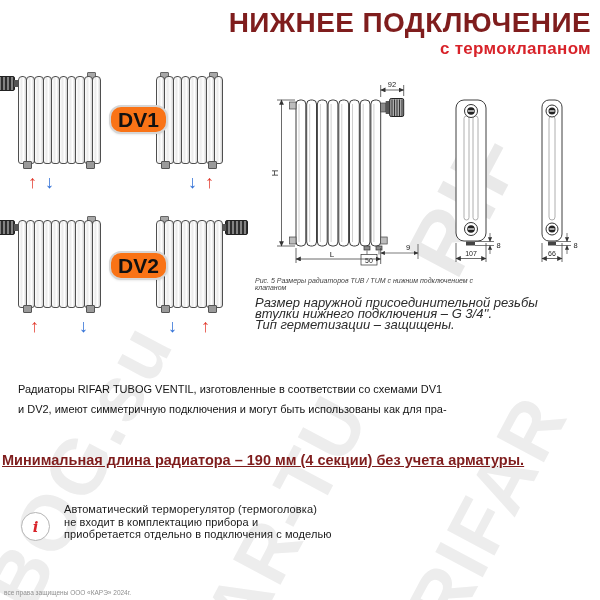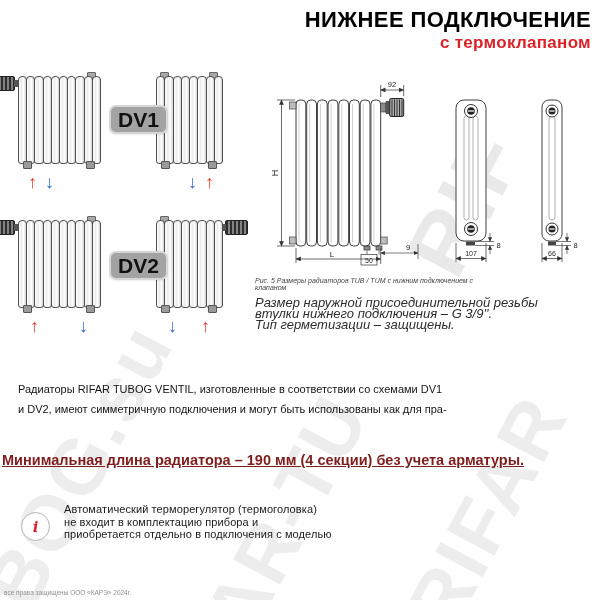--- a/index.html
+++ b/index.html
@@ -9,42 +9,42 @@
   .wm{position:absolute;font-weight:800;color:#ededed;white-space:nowrap;
       transform-origin:0 50%;z-index:0;letter-spacing:3px;line-height:1;}
   .wm1{left:-225px;top:470px;font-size:78px;transform:rotate(-62deg);}
   .wm2{left:-45px;top:660px;font-size:78px;transform:rotate(-62deg);}
   .wm3{left:165px;top:705px;font-size:78px;transform:rotate(-62deg);}
   .wm4{left:430px;top:225px;font-size:86px;transform:rotate(-62deg);color:#e9e9e9;}
   .wm5{left:330px;top:768px;font-size:78px;transform:rotate(-62deg);}
   .content{position:absolute;inset:0;z-index:1;}
   
   .hdr{position:absolute;left:0;right:9px;top:7px;text-align:right;}
-  .hdr .t1{font-size:22px;font-weight:800;letter-spacing:.4px;color:#000000;}
+  .hdr .t1{font-size:28px;font-weight:800;letter-spacing:.4px;color:#7f1d1d;}
   .hdr .t2{font-size:17px;font-weight:800;letter-spacing:.3px;color:#d8232a;margin-top:0;}
   
   .rad{position:absolute;height:88px;}
   .tubes{position:absolute;left:0;right:0;top:0;bottom:0;display:flex;}
   .tube{flex:1;margin-right:-1px;border:1px solid #4f4f4f;border-radius:4px 4px 3px 3px;
         background:linear-gradient(90deg,#fff 0%,#ececec 35%,#fff 65%,#d2d2d2 100%);min-width:0;}
   .foot{position:absolute;bottom:-5px;width:7px;height:6px;background:#9a9a9a;border:1px solid #555;border-radius:1px;}
   .foot-l{left:5px}.foot-r{right:5px}
   .plug{position:absolute;top:-4px;width:7px;height:5px;background:#a8a8a8;border:1px solid #666;border-radius:1px;}
   .plug-l{left:4px}.plug-r{right:4px}
   .knob{position:absolute;top:0;width:21px;height:13px;border:1px solid #222;border-radius:2px;
         background:repeating-linear-gradient(90deg,#2e2e2e 0 2px,#838383 2px 4px);}
   .knob-tl{left:-26px}.knob-tr{right:-26px}
   .knob-tl::after{content:"";position:absolute;right:-5px;top:3px;width:5px;height:7px;background:#555;}
   .knob-tr::after{content:"";position:absolute;left:-5px;top:3px;width:5px;height:7px;background:#555;}
   .arrows{position:absolute;left:0;right:0;bottom:-27px;display:flex;font-weight:bold;font-size:18px;line-height:1;}
   .a-left{justify-content:flex-start;padding-left:10px;gap:8px;}
   .a-right{justify-content:flex-end;padding-right:8px;gap:8px;}
   .a-split{justify-content:space-between;padding:0 12px;}
   .ar-up{color:#e23b2e}.ar-down{color:#2f6fd6}
-  .dv-label{position:absolute;border:2px solid #d6d6d6;border-radius:7px;background:#a3a3a3;
+  .dv-label{position:absolute;border:2px solid #d6d6d6;border-radius:12px;background:#f97316;
             font-weight:800;font-size:21px;line-height:25px;padding:0 7px;color:#111;
             box-shadow:0 1px 2px rgba(0,0,0,.08);}
   .dv1-pos{left:109px;top:105px;}
   .dv2-pos{left:109px;top:251px;}
   
   .tech{position:absolute;left:268px;top:78px;width:330px;height:196px;}
   .tech text{font-family:"Liberation Sans",sans-serif;fill:#222;}
   
   .figcap{position:absolute;left:255px;top:277px;width:250px;font-size:7px;font-style:italic;color:#444;}
   .thread{position:absolute;left:255px;top:297px;font-size:13px;font-style:italic;color:#2c2c2c;line-height:11px;}
@@ -303,21 +303,21 @@
         </g>
       </g>
       <text x="305.5" y="170" font-size="7.5">8</text>
       <text x="284" y="178" font-size="7" text-anchor="middle">66</text>
     </svg>
 
     <div class="figcap">Рис. 5 Размеры радиаторов TUB / TUM с нижним подключением с клапаном</div>
 
     <div class="thread">
       <div>Размер наружной присоединительной резьбы</div>
-      <div>втулки нижнего подключения – G 3/9''.</div>
+      <div>втулки нижнего подключения – G 3/4''.</div>
       <div>Тип герметизации – защищены.</div>
     </div>
 
     <div class="para">
       <div>Радиаторы RIFAR TUBOG VENTIL, изготовленные в соответствии со схемами DV1</div>
       <div>и DV2, имеют симметричную подключения и могут быть использованы как для пра-</div>
     </div>
 
     <div class="minlen">Минимальная длина радиатора – 190 мм (4 секции) без учета арматуры.</div>
 

